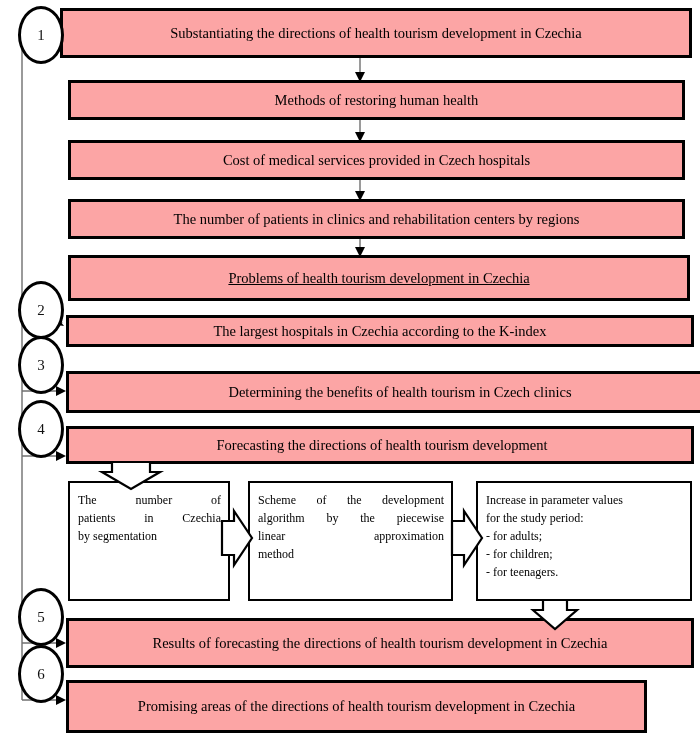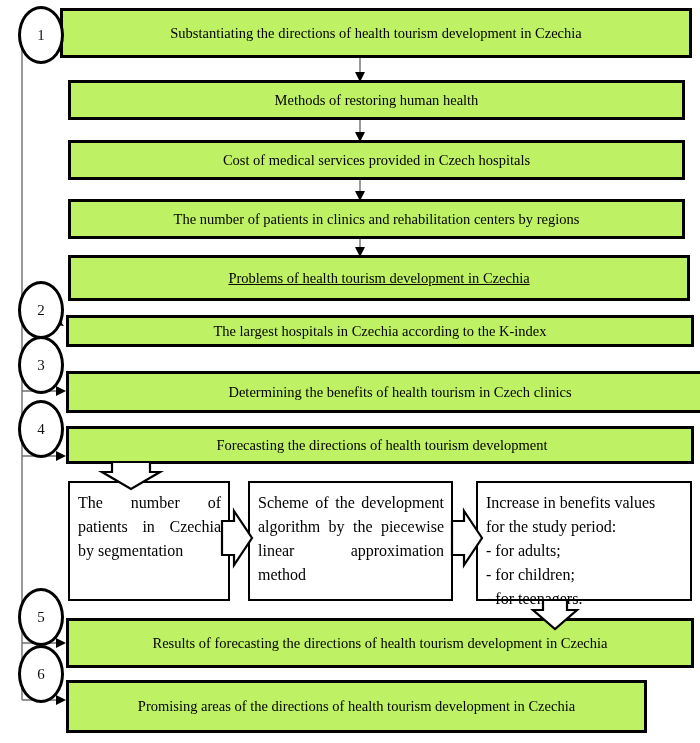--- a/index.html
+++ b/index.html
@@ -17,21 +17,21 @@
     height: 743px;
     background: #ffffff;
     overflow: hidden;
   }
 
   
   .box {
     position: absolute;
     box-sizing: border-box;
     border: 2.5px solid #000;
-    background: #bef264;
+    background: #fca5a5;
     display: flex;
     align-items: center;
     justify-content: center;
     text-align: center;
     font-size: 14.5px;
     line-height: 1.25;
     padding: 2px 8px;
   }
   .box.wide {
     border-width: 3px;
@@ -49,21 +49,21 @@
     pointer-events: none;
     z-index: -1;
   }
 
   
   .detail {
     position: absolute;
     box-sizing: border-box;
     border: 2.5px solid #000;
     background: #fff;
-    font-size: 16px;
+    font-size: 12px;
     line-height: 1.5;
     padding: 8px 7px 4px 8px;
     text-align: justify;
     text-align-last: left;
   }
   .detail .ln {
     display: block;
     white-space: nowrap;
   }
   .detail .jst {
@@ -222,21 +222,21 @@
   </div>
 
   <div class="detail" style="left:248px; top:481px; width:205px; height:120px;">
     <span class="ln jst">Scheme of the development</span>
     <span class="ln jst">algorithm by the piecewise</span>
     <span class="ln jst">linear approximation</span>
     <span class="ln">method</span>
   </div>
 
   <div class="detail" style="left:476px; top:481px; width:216px; height:120px;">
-    <span class="ln">Increase in benefits values</span>
+    <span class="ln">Increase in parameter values</span>
     <span class="ln">for the study period:</span>
     <span class="ln">- for adults;</span>
     <span class="ln">- for children;</span>
     <span class="ln">- for teenagers.</span>
   </div>
 
   <div class="box wide" style="left:66px; top:618px; width:628px; height:50px;">
     <span>Results of forecasting the directions of health tourism development in Czechia</span>
   </div>
 

